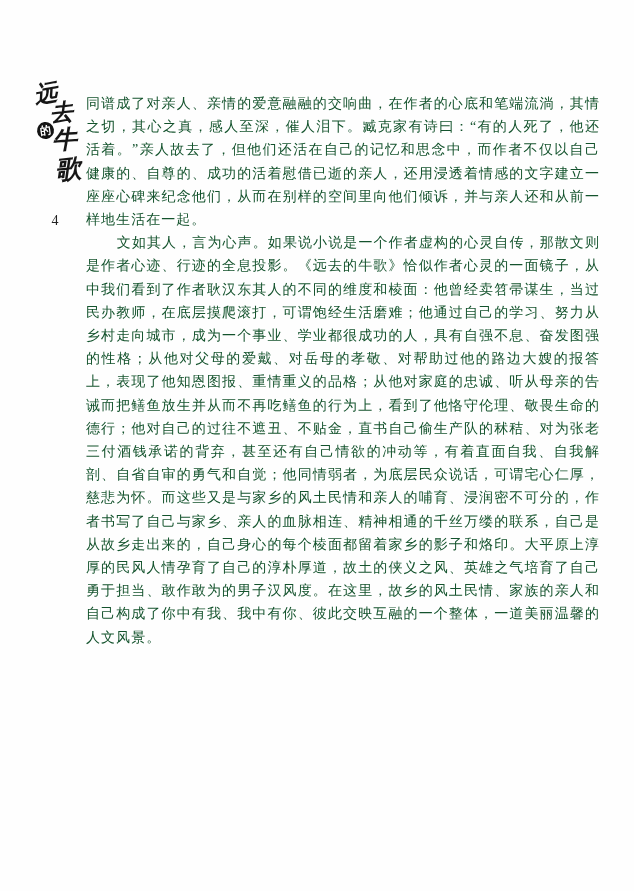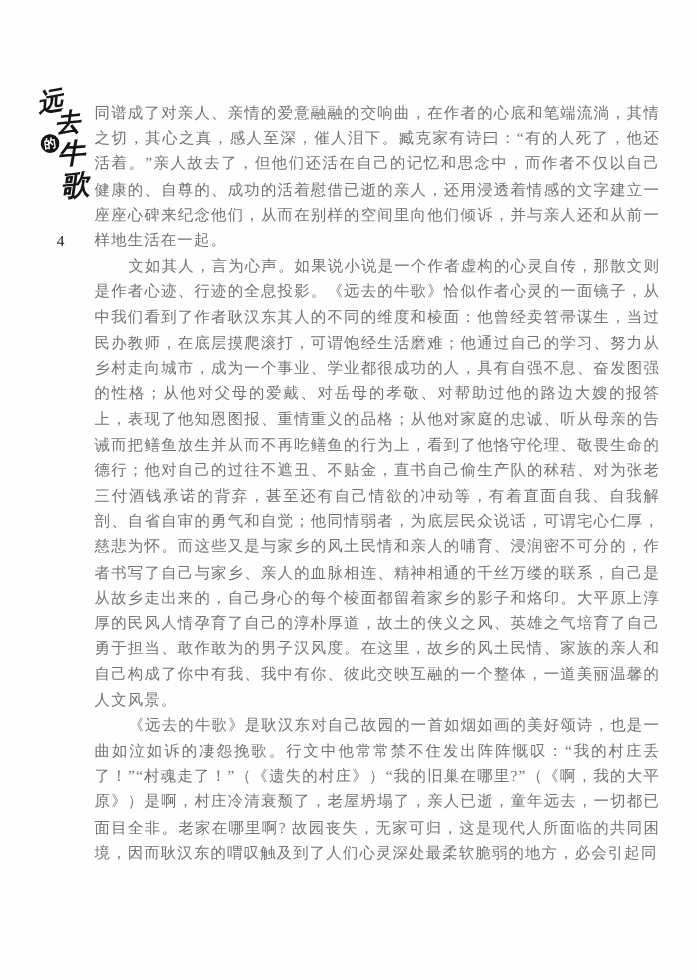--- a/index.html
+++ b/index.html
@@ -57,21 +57,21 @@
     font-size: 14px;
     color: #222222;
     font-family: "Liberation Serif", serif;
   }
   
   .text-column {
     position: absolute;
     left: 86px;
     top: 92px;
     width: 514px;
-    color: #737373;
+    color: #14532d;
     font-size: 14px;
     line-height: 23.2px;
     letter-spacing: 1.05px;
     text-align: justify;
     text-justify: inter-character;
   }
   .text-column p {
     margin: 0;
     padding: 0;
   }
@@ -90,16 +90,15 @@
     <span class="cal-char cal-circled">的</span>
     <span class="cal-char cal-3">牛</span>
     <span class="cal-char cal-4">歌</span>
   </div>
 
   <div class="page-number">4</div>
 
   <div class="text-column">
     <p>同谱成了对亲人、亲情的爱意融融的交响曲，在作者的心底和笔端流淌，其情之切，其心之真，感人至深，催人泪下。臧克家有诗曰：“有的人死了，他还活着。”亲人故去了，但他们还活在自己的记忆和思念中，而作者不仅以自己健康的、自尊的、成功的活着慰借已逝的亲人，还用浸透着情感的文字建立一座座心碑来纪念他们，从而在别样的空间里向他们倾诉，并与亲人还和从前一样地生活在一起。</p>
     <p class="indent">文如其人，言为心声。如果说小说是一个作者虚构的心灵自传，那散文则是作者心迹、行迹的全息投影。《远去的牛歌》恰似作者心灵的一面镜子，从中我们看到了作者耿汉东其人的不同的维度和棱面：他曾经卖笤帚谋生，当过民办教师，在底层摸爬滚打，可谓饱经生活磨难；他通过自己的学习、努力从乡村走向城市，成为一个事业、学业都很成功的人，具有自强不息、奋发图强的性格；从他对父母的爱戴、对岳母的孝敬、对帮助过他的路边大嫂的报答上，表现了他知恩图报、重情重义的品格；从他对家庭的忠诚、听从母亲的告诫而把鳝鱼放生并从而不再吃鳝鱼的行为上，看到了他恪守伦理、敬畏生命的德行；他对自己的过往不遮丑、不贴金，直书自己偷生产队的秫秸、对为张老三付酒钱承诺的背弃，甚至还有自己情欲的冲动等，有着直面自我、自我解剖、自省自审的勇气和自觉；他同情弱者，为底层民众说话，可谓宅心仁厚，慈悲为怀。而这些又是与家乡的风土民情和亲人的哺育、浸润密不可分的，作者书写了自己与家乡、亲人的血脉相连、精神相通的千丝万缕的联系，自己是从故乡走出来的，自己身心的每个棱面都留着家乡的影子和烙印。大平原上淳厚的民风人情孕育了自己的淳朴厚道，故土的侠义之风、英雄之气培育了自己勇于担当、敢作敢为的男子汉风度。在这里，故乡的风土民情、家族的亲人和自己构成了你中有我、我中有你、彼此交映互融的一个整体，一道美丽温馨的人文风景。</p>
-    <p class="indent">《远去的牛歌》是耿汉东对自己故园的一首如烟如画的美好颂诗，也是一曲如泣如诉的凄怨挽歌。行文中他常常禁不住发出阵阵慨叹：“我的村庄丢了！”“村魂走了！”（《遗失的村庄》）“我的旧巢在哪里?”（《啊，我的大平原》）是啊，村庄冷清衰颓了，老屋坍塌了，亲人已逝，童年远去，一切都已面目全非。老家在哪里啊? 故园丧失，无家可归，这是现代人所面临的共同困境，因而耿汉东的喟叹触及到了人们心灵深处最柔软脆弱的地方，必会引起同</p>
   </div>
 
 </div>
 
 </body></html>

